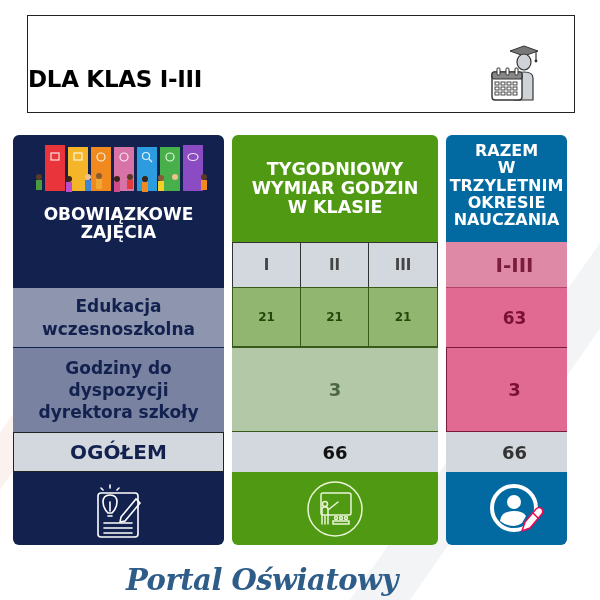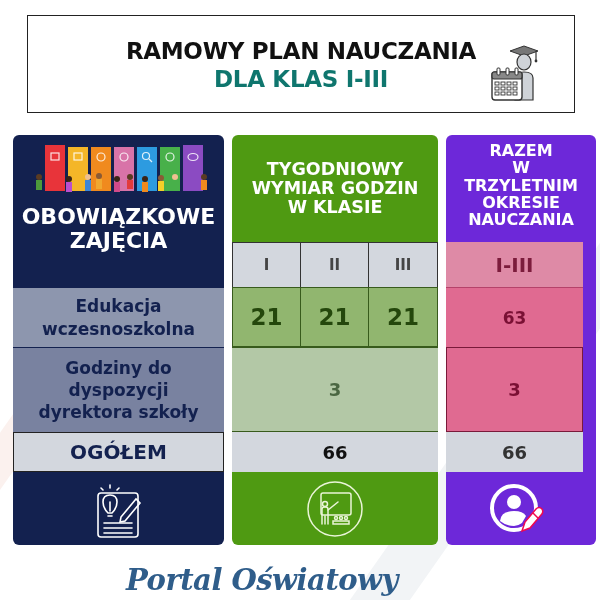--- a/index.html
+++ b/index.html
@@ -8,50 +8,50 @@
   .bg-stripe { position: absolute; background: #f6f3f1; transform: skewX(-35deg); }
   .title-box {
     position: absolute; left: 27px; top: 15px; width: 548px; height: 98px;
     border: 1.5px solid #222; background: #fff;
   }
   .title-line1 {
     position: absolute; left: 0; width: 100%; top: 22px; text-align: center;
     font-weight: bold; font-size: 23px; color: #111; letter-spacing: -0.3px;
   }
   .title-line2 {
-    position: absolute; left: 0; width: 100%; top: 50px; text-align: center;
-    font-weight: bold; font-size: 23px; color: #0f766e; letter-spacing: -0.3px;
+    position: absolute; left: 0; width: 100%; top: 50px; text-align: left;
+    font-weight: bold; font-size: 23px; color: #000000; letter-spacing: -0.3px;
   }
   .title-icon { position: absolute; left: 458px; top: 26px; width: 62px; height: 62px; }
 
   .col { position: absolute; top: 135px; height: 410px; border-radius: 6px; overflow: hidden; }
   .col-blue { left: 13px; width: 211px; background: #13214f; }
   .col-green { left: 232px; width: 206px; background: #4f9a12; }
-  .col-pink { left: 446px; width: 150px; background: #6d28d9; }
+  .col-pink { left: 446px; width: 121px; background: #0369a1; }
 
   .head-text {
     position: absolute; left: 0; width: 100%; text-align: center; color: #fff;
     font-weight: bold; line-height: 1.08;
   }
-  .blue-head { top: 70px; font-size: 22px; }
+  .blue-head { top: 70px; font-size: 17px; }
   .green-head { top: 25px; font-size: 17.5px; }
   .pink-head { top: 7px; font-size: 16px; }
 
   .doors { position: absolute; left: 20px; top: 8px; width: 175px; height: 58px; }
 
   .cell {
     position: absolute; display: flex; align-items: center; justify-content: center;
     text-align: center; font-weight: bold;
   }
   .class-label { background: #d3d7de; color: #444; font-size: 15px; border: 1px solid #333; }
   .pink-class-label { background: #de8aa6; color: #7b1c3c; font-size: 20px; }
   .subj1 { background: #8d96ae; color: #13214f; font-size: 17px; line-height: 1.35; border-top: 1px solid #13214f; }
   .subj2 { background: #7982a0; color: #13214f; font-size: 17px; line-height: 1.3; border-top: 1.5px solid #13214f; }
   .total-label { background: #d3d7de; color: #13214f; font-size: 20px; border: 1.5px solid #222; }
-  .g-val { background: #91b66f; color: #24470c; font-size: 23px; border: 1px solid #385b1c; }
+  .g-val { background: #91b66f; color: #24470c; font-size: 12px; border: 1px solid #385b1c; }
   .g-span { background: #b3c8a6; color: #4b6742; font-size: 18px; border-top: 1px solid #385b1c; border-bottom: 1px solid #385b1c; }
   .g-total { background: #d3d7de; color: #111; font-size: 18px; }
   .p-val { background: #e06a91; color: #7a1034; font-size: 17px; }
   .p-span { background: #e06a91; color: #7a1034; font-size: 18px; border: 1.5px solid #7a1a3a; }
   .p-total { background: #d3d7de; color: #333; font-size: 18px; }
 
   .foot-icon { position: absolute; }
 
   .logo {
     position: absolute; left: 0; width: 524px; top: 563px; text-align: center;
@@ -59,21 +59,20 @@
     font-size: 29px; color: #2f5d8a; letter-spacing: -0.5px;
   }
 </style>
 </head>
 <body>
 
 <div class="bg-stripe" style="left:560px; top:0; width:60px; height:600px; background:#f2f4f6;"></div>
 <div class="bg-stripe" style="left:-40px; top:380px; width:40px; height:220px; background:#fbf1ee;"></div>
 
 <div class="title-box">
-  <div class="title-line1">RAMOWY PLAN NAUCZANIA</div>
   <div class="title-line2">DLA KLAS I-III</div>
   <svg class="title-icon" viewBox="0 0 62 62">
 
     <polygon points="38,4 52,9 38,14 24,9" fill="#777" stroke="#333" stroke-width="1"></polygon>
     <line x1="50" y1="9" x2="50" y2="18" stroke="#333" stroke-width="1.2"></line>
     <circle cx="50" cy="19" r="1.4" fill="#333"></circle>
     <ellipse cx="38" cy="20" rx="7" ry="8" fill="#cfd3d8" stroke="#333" stroke-width="1.2"></ellipse>
     <path d="M29,58 L29,36 Q29,30 38,30 Q47,30 47,36 L47,58 Z" fill="#cfd3d8" stroke="#333" stroke-width="1.2"></path>
 
     <rect x="6" y="30" width="30" height="28" rx="3" fill="#fff" stroke="#333" stroke-width="1.4"></rect>

